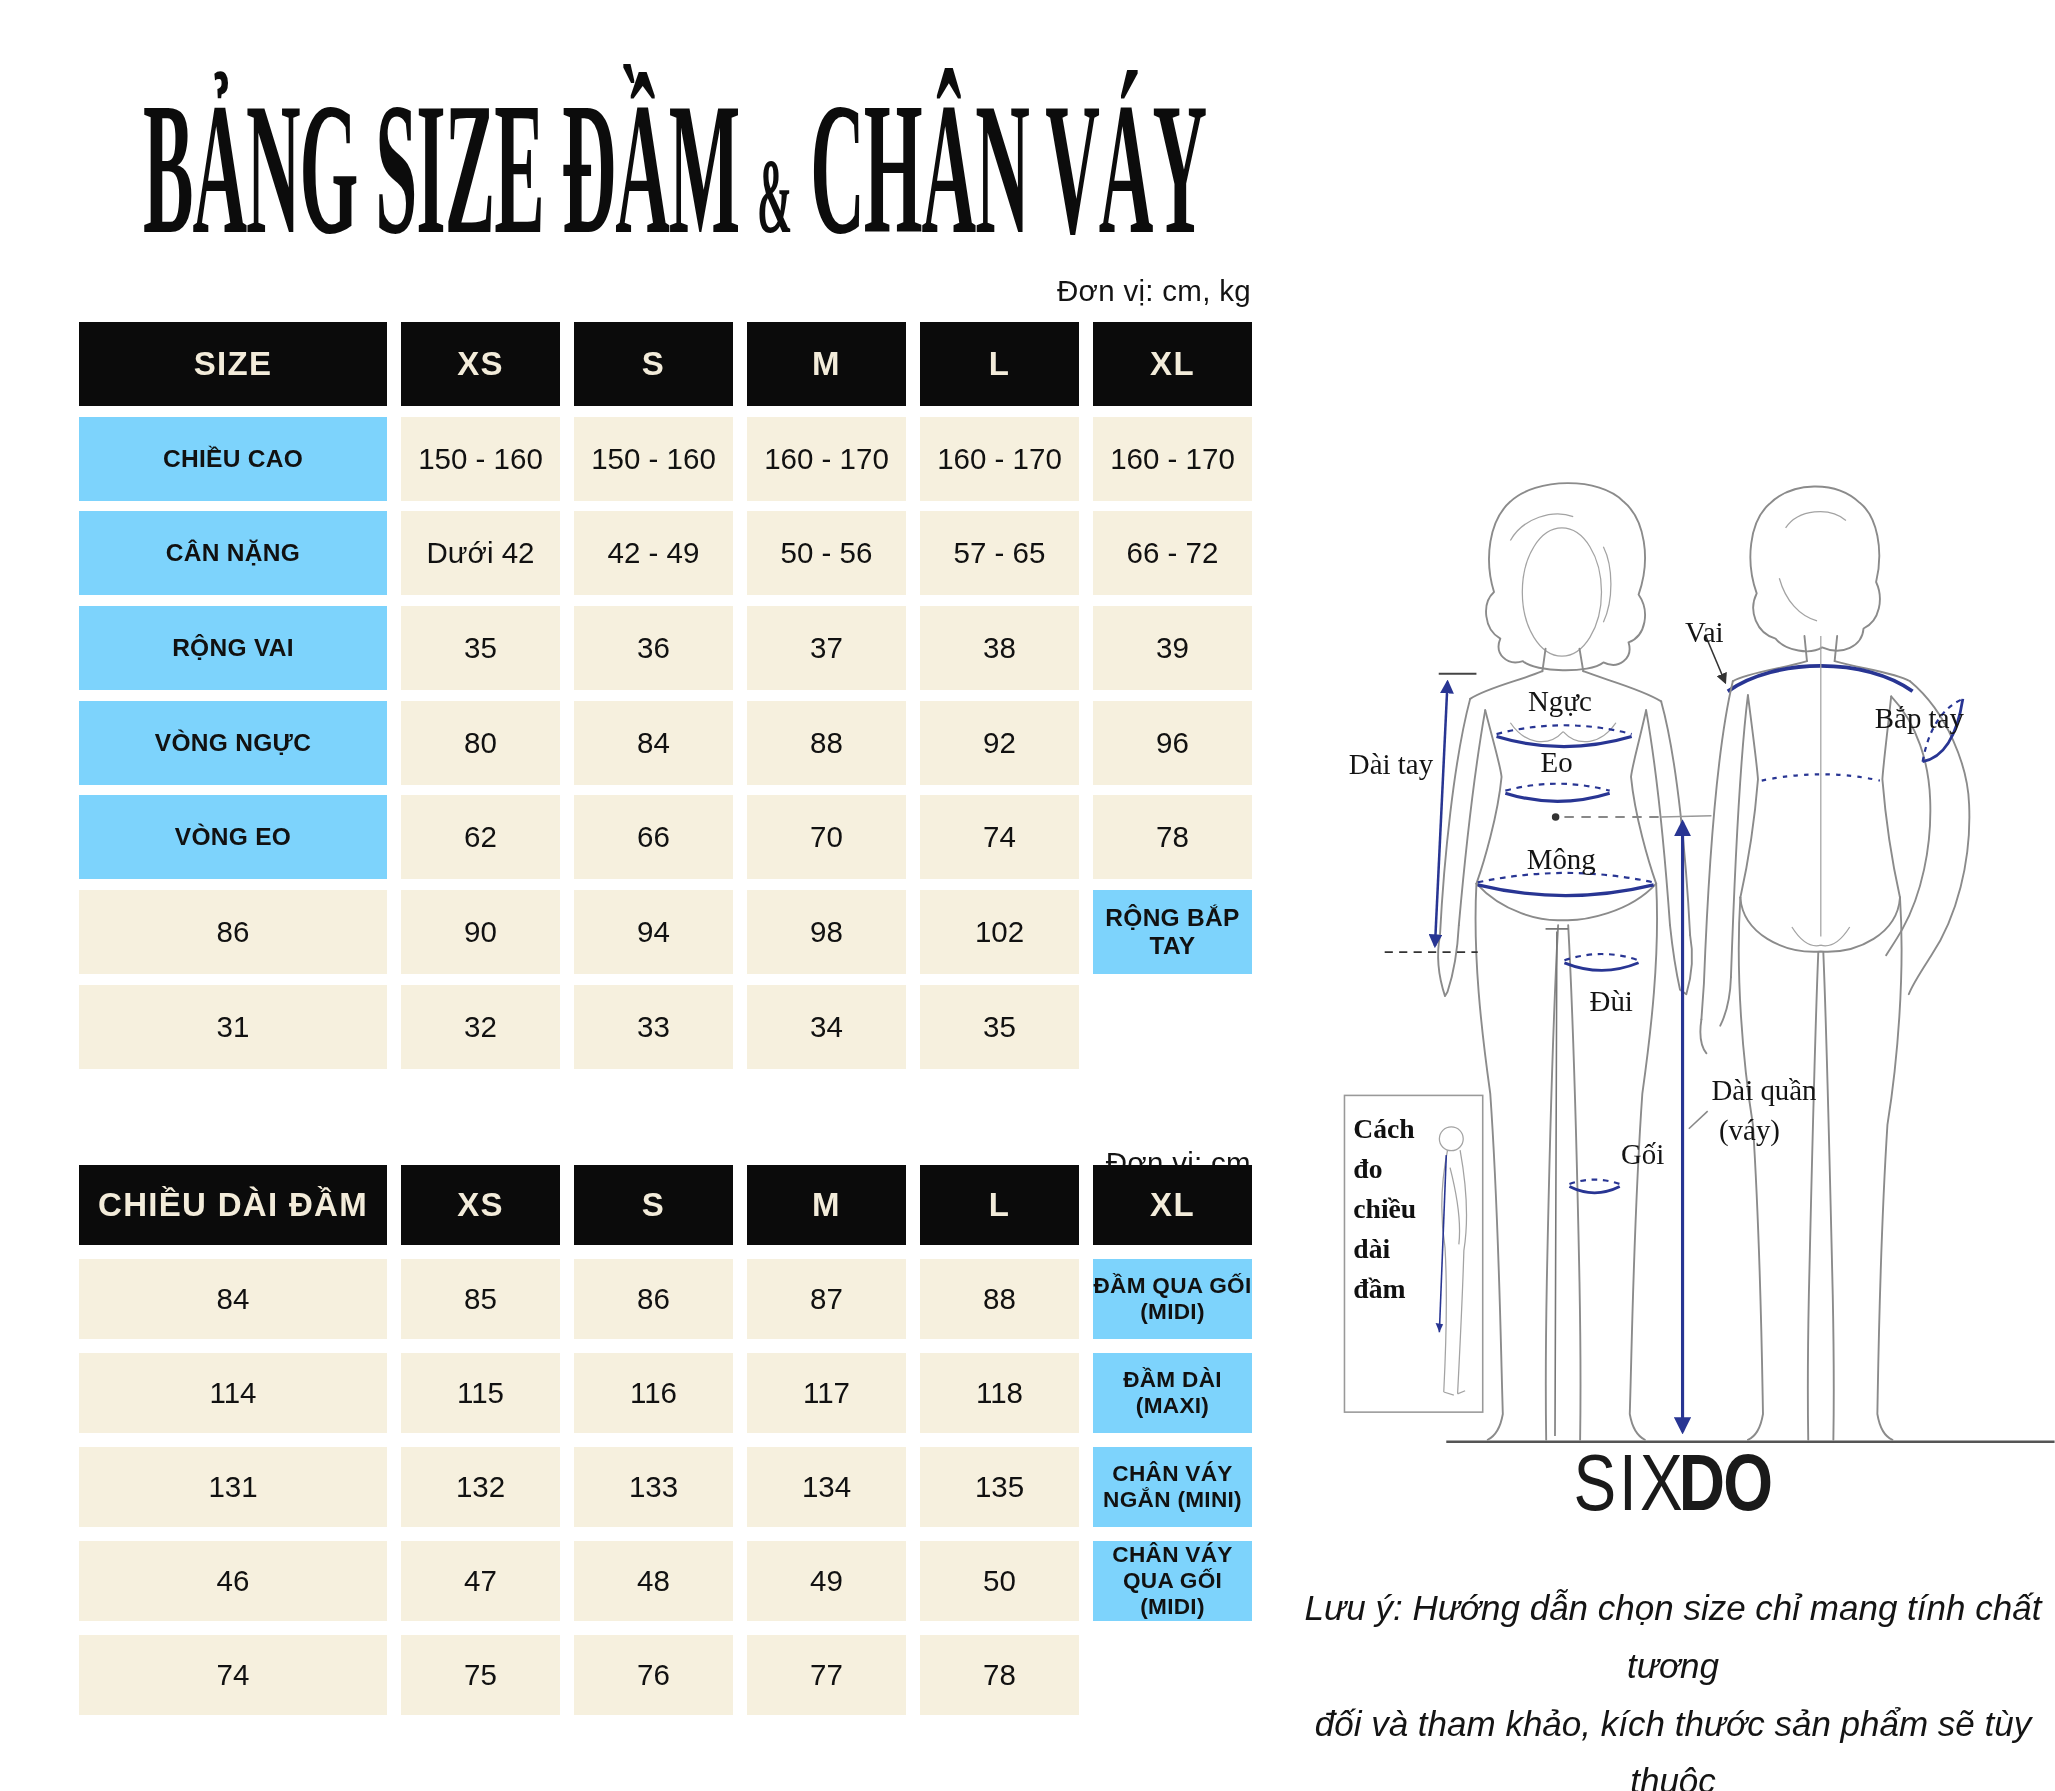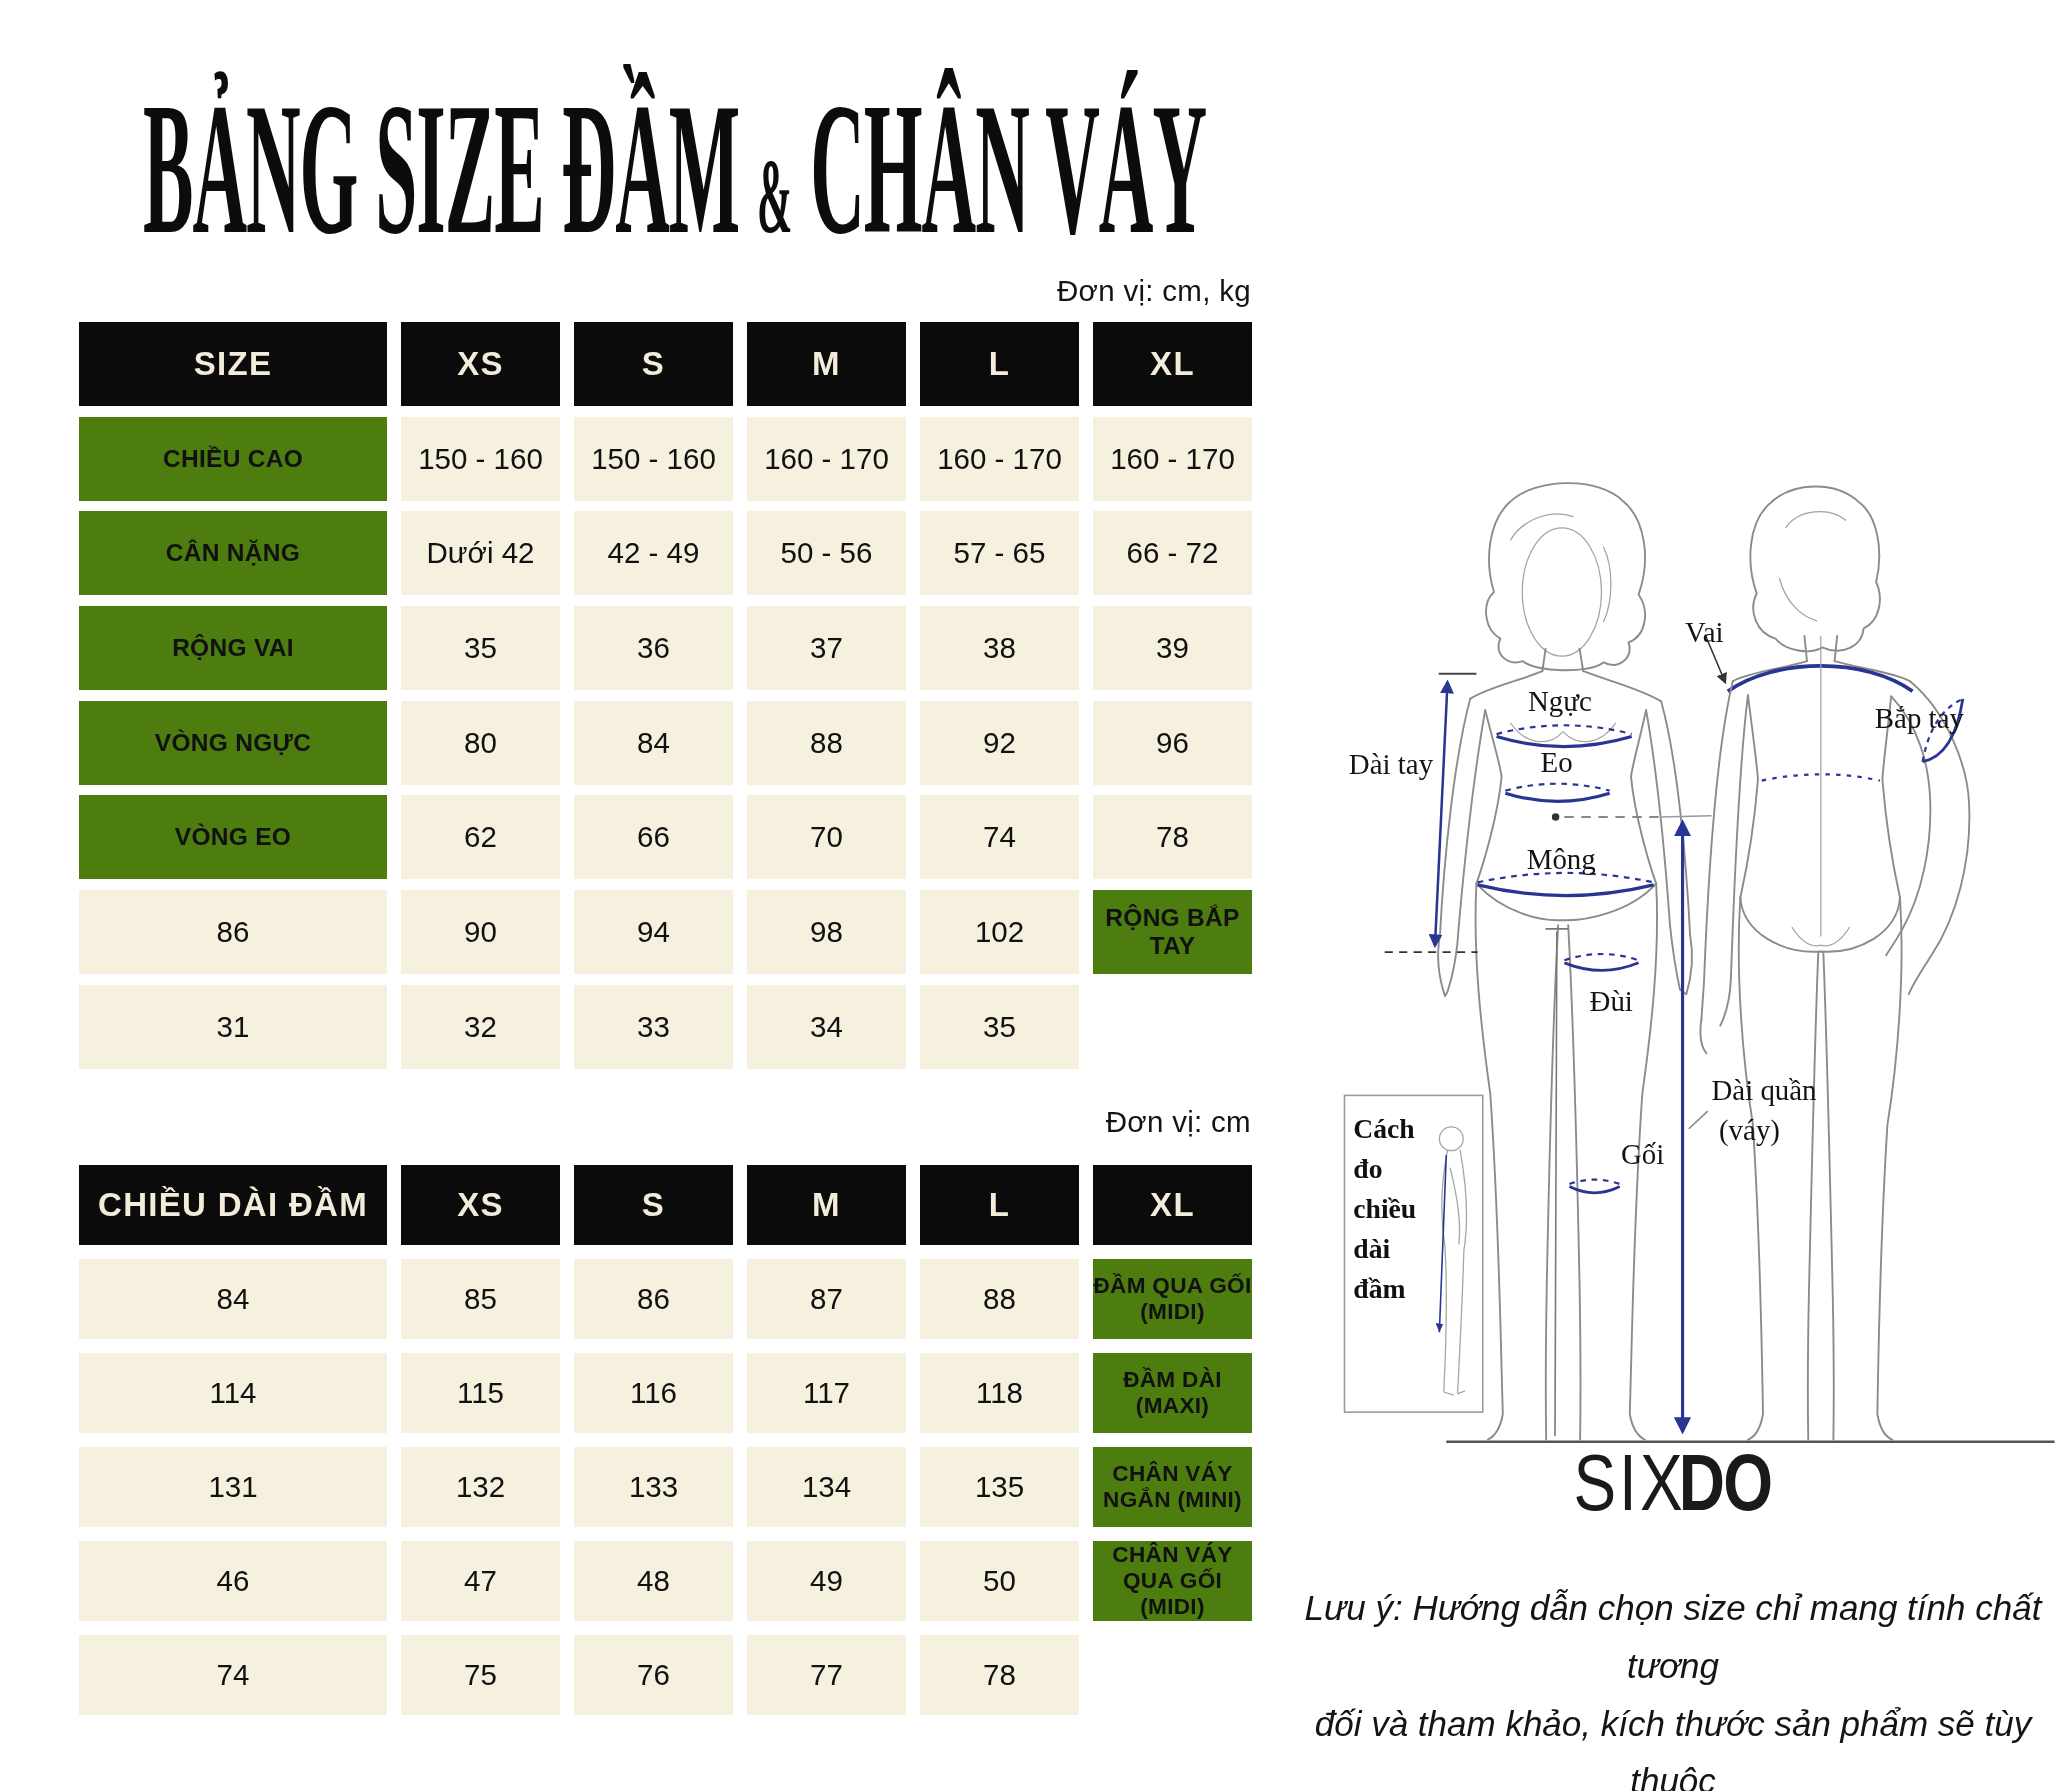--- a/index.html
+++ b/index.html
@@ -10,30 +10,30 @@
   .title{position:absolute;left:143px;top:74px;
          font-family:"Liberation Serif","DejaVu Serif",serif;
          font-weight:700;font-size:189px;line-height:1;letter-spacing:-2.5px;
          white-space:nowrap;transform:scaleX(0.40);transform-origin:0 0;color:#0c0c0c;}
   .title .amp{font-size:0.56em;letter-spacing:0;}
 
   
   .unit{position:absolute;left:748px;width:503px;text-align:right;
         font-size:29.5px;letter-spacing:0.3px;color:#141414;}
   #unit1{top:274px;}
-  #unit2{top:1105px;}
+  #unit2{top:1146px;}
 
   
   .grid{position:absolute;left:79px;display:grid;
         grid-template-columns:308px repeat(5,159px);column-gap:14px;}
   #t1{top:322px;grid-auto-rows:84px;row-gap:10.7px;}
   #t2{top:1165px;grid-auto-rows:80px;row-gap:14px;}
   .cell{display:flex;align-items:center;justify-content:center;text-align:center;}
   .head{background:#0b0b0b;color:#f3ecda;font-size:33px;font-weight:700;letter-spacing:1.3px;}
-  .lab{background:#4d7c0f;font-size:24.5px;font-weight:700;letter-spacing:0.3px;}
+  .lab{background:#7dd3fc;font-size:24.5px;font-weight:700;letter-spacing:0.3px;}
   .val{background:#f6f0de;font-size:29.5px;font-weight:400;}
   #t2 .lab{font-size:22.6px;}
 
   
   .diagram{position:absolute;left:1289px;top:352px;width:767px;height:1106px;}
   .oline{stroke:#8b8b8b;stroke-width:3;fill:none;stroke-linecap:round;stroke-linejoin:round;}
   .oline2{stroke:#a3a3a3;stroke-width:2;fill:none;}
   .navy{stroke:#283593;fill:none;}
   .slabel{font-family:"Liberation Serif","DejaVu Serif",serif;font-size:46px;fill:#141414;}
   .sbold{font-family:"Liberation Serif","DejaVu Serif",serif;font-size:44px;font-weight:700;fill:#111;}

